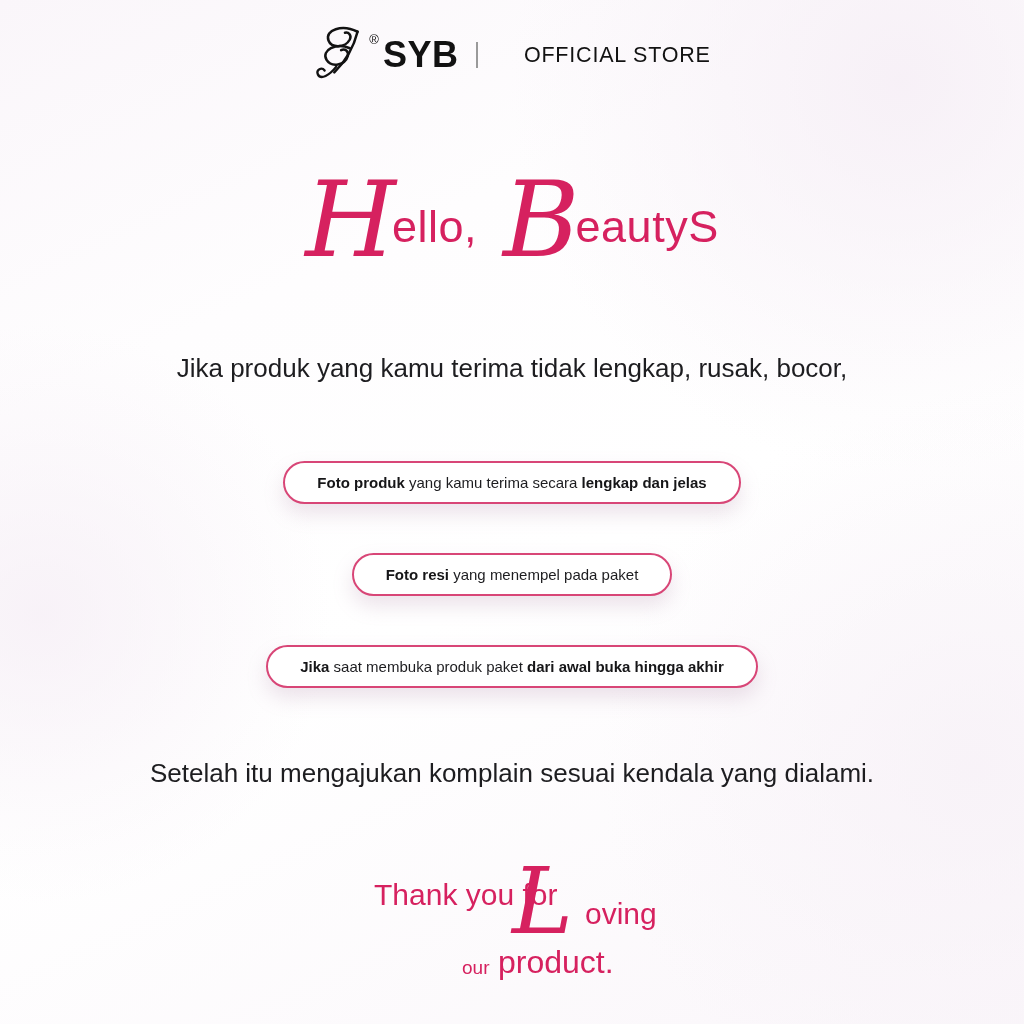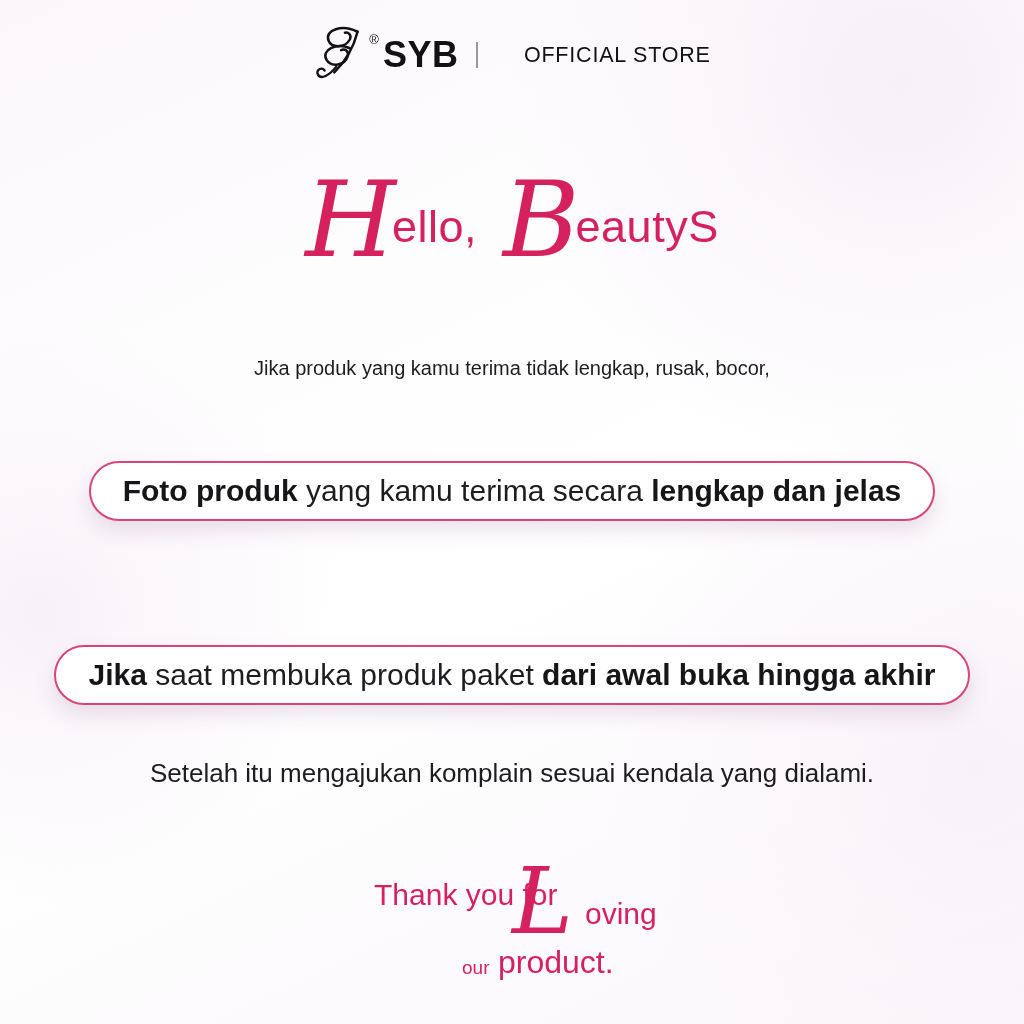--- a/index.html
+++ b/index.html
@@ -85,41 +85,41 @@
     vertical-align: 14px;
   }
   .title .gap { display: inline-block; width: 26px; }
 
   
   .intro {
     position: absolute;
     top: 348px;
     left: 0; right: 0;
     text-align: center;
-    font-size: 20px;
+    font-size: 26px;
     line-height: 40px;
     color: #1d1d20;
   }
 
   
   .pill-row {
     position: absolute;
     left: 0; right: 0;
     text-align: center;
   }
   .pill-row.p1 { top: 461px; }
   .pill-row.p2 { top: 553px; }
   .pill-row.p3 { top: 645px; }
   .pill {
     display: inline-block;
     background: #ffffff;
     border: 2px solid #D84677;
     border-radius: 40px;
     padding: 11px 32px;
-    font-size: 30px;
+    font-size: 15px;
     color: #1d1d20;
     box-shadow: 0 10px 20px rgba(168, 126, 160, 0.22);
     white-space: nowrap;
   }
   .pill b { font-weight: 700; color: #161618; }
 
   
   .closing {
     position: absolute;
     top: 758px;
@@ -169,20 +169,23 @@
   </div>
 
   <div class="intro">
     <div>Jika produk yang kamu terima tidak lengkap, rusak, bocor,</div>
   </div>
 
   <div class="pill-row p1">
     <span class="pill"><b>Foto produk</b><span> yang kamu terima secara </span><b>lengkap dan jelas</b></span>
   </div>
 
+  <div class="pill-row p2">
+    <span class="pill"><b>Foto resi</b><span> yang menempel pada paket</span><b></b></span>
+  </div>
 
   <div class="pill-row p3">
     <span class="pill"><b>Jika</b><span> saat membuka produk paket </span><b>dari awal buka hingga akhir</b></span>
   </div>
 
   <div class="closing">Setelah itu mengajukan komplain sesuai kendala yang dialami.</div>
 
   <div class="footer">
     <span class="f-thanks">Thank you for</span>
     <span class="f-lcap">L</span>

